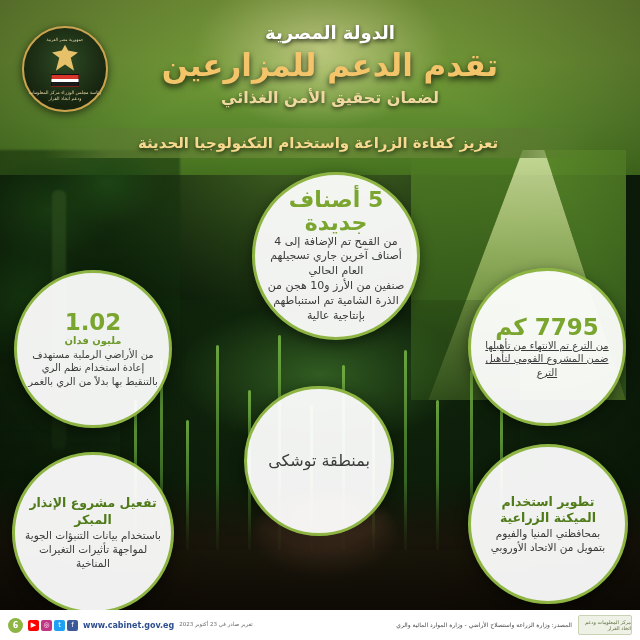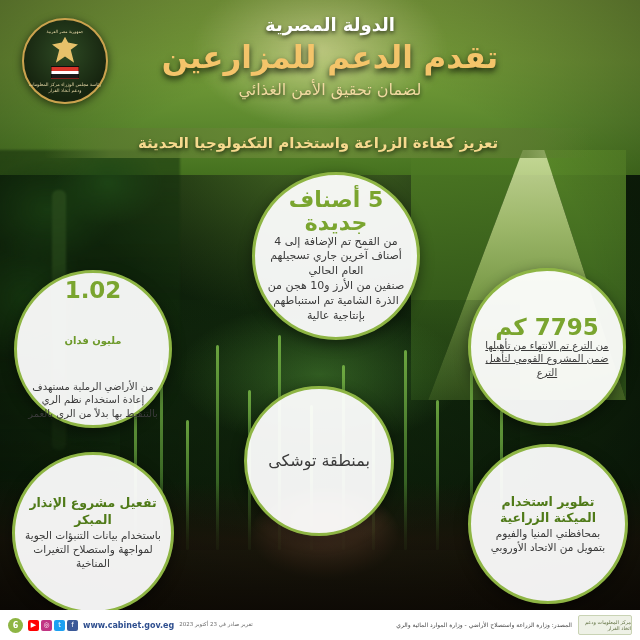--- a/index.html
+++ b/index.html
@@ -90,35 +90,35 @@
     background: linear-gradient(180deg, rgba(20,15,8,0) 0%, rgba(32,22,12,.75) 45%, rgba(18,12,6,.95) 100%);
   }
   .vignette{
     position:absolute; inset:0;
     background: radial-gradient(ellipse 95% 75% at 50% 45%, rgba(0,0,0,0) 45%, rgba(0,0,0,.55) 100%);
     pointer-events:none;
   }
 
   
   .header {
-    position:absolute; left:0; right:0; top:4px; height:120px;
+    position:absolute; left:0; right:0; top:12px; height:120px;
   }
   .title-block{
     position:absolute; right:100px; top:10px; width:420px; text-align:center;
   }
   .t-line1{
     color:#ffffff; font-size:18px; font-weight:bold; letter-spacing:.5px;
     text-shadow:0 2px 4px rgba(0,0,0,.7);
   }
   .t-line2{
     color:#f4c46a; font-size:31px; font-weight:bold; margin-top:4px;
     text-shadow:0 3px 6px rgba(0,0,0,.75);
   }
   .t-line3{
-    color:#f0d9a0; font-size:16px; font-weight:normal; margin-top:5px;
+    color:#f0d9a0; font-size:16px; font-weight:bold; margin-top:5px;
     text-shadow:0 2px 4px rgba(0,0,0,.7);
   }
   .emblem{
     position:absolute; left:22px; top:14px; width:86px; height:86px;
     border-radius:50%;
     background: radial-gradient(circle at 50% 40%, #2e4a24, #16240f 70%);
     border:2px solid #cba24e;
     display:flex; flex-direction:column; align-items:center; justify-content:center;
     box-shadow:0 2px 8px rgba(0,0,0,.6);
   }
@@ -174,21 +174,21 @@
   #b-wheat   { width:168px; height:168px; right:220px; top:172px; }
   #b-wheat .big-num{ font-size:22px; }
   #b-wheat .sub-line{ font-size:11px; }
 
   #b-feddan  { width:158px; height:158px; right:14px;  top:268px; }
   #b-feddan .big-num{ font-size:23px; }
   #b-feddan .sub-line{ font-size:10px;text-decoration:underline; }
 
   #b-canal   { width:158px; height:158px; left:14px;   top:270px; }
   #b-canal .big-num{ font-size:23px; }
-  #b-canal .sub-line{ font-size:10px;margin-top:32px; }
+  #b-canal .sub-line{ font-size:10px; }
 
   #b-station { width:150px; height:150px; right:246px; top:386px; }
   #b-station .sub-line{ font-size:16px; }
 
   #b-early   { width:160px; height:160px; right:12px;  top:444px; }
   #b-early .sub-line{ font-size:10.5px; }
 
   #b-mech    { width:162px; height:162px; left:12px;   top:452px; }
   #b-mech .sub-line{ font-size:10.5px; }
 
@@ -305,21 +305,21 @@
   <div class="bubble" id="b-early">
     <div class="inner">
       <span class="ttl">تطوير استخدام الميكنة الزراعية</span>
       <span class="sub-line">بمحافظتي المنيا والفيوم بتمويل من الاتحاد الأوروبي</span>
     </div>
   </div>
 
   <div class="bubble" id="b-mech">
     <div class="inner">
       <span class="ttl">تفعيل مشروع الإنذار المبكر</span>
-      <span class="sub-line">باستخدام بيانات التنبؤات الجوية لمواجهة واستصلاح التغيرات المناخية</span>
+      <span class="sub-line">باستخدام بيانات التنبؤات الجوية لمواجهة تأثيرات التغيرات المناخية</span>
     </div>
   </div>
 
   <div class="footer">
     <div class="foot-right">
       <div class="foot-logo">مركز المعلومات ودعم اتخاذ القرار</div>
       <div class="foot-src">المصدر: وزارة الزراعة واستصلاح الأراضي - وزارة الموارد المائية والري</div>
     </div>
     <div class="foot-left">
       <div class="foot-date">تقرير صادر في 23 أكتوبر 2023</div>

